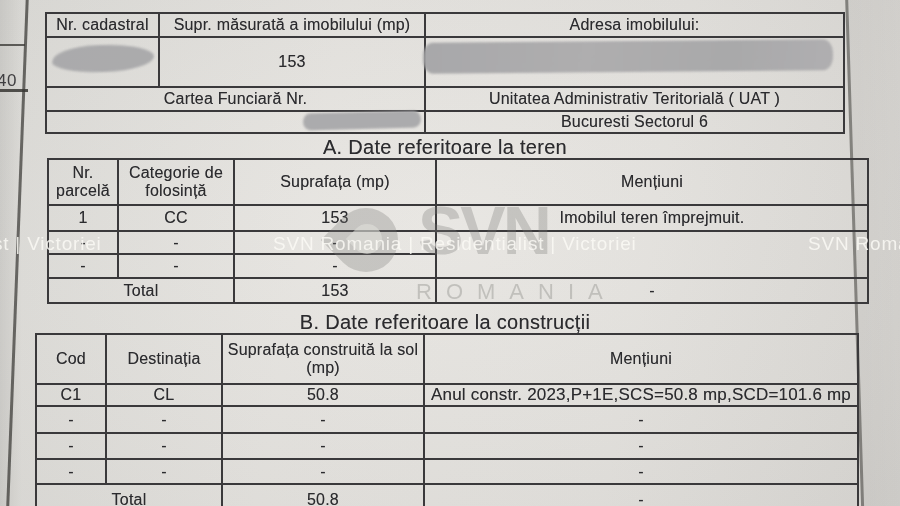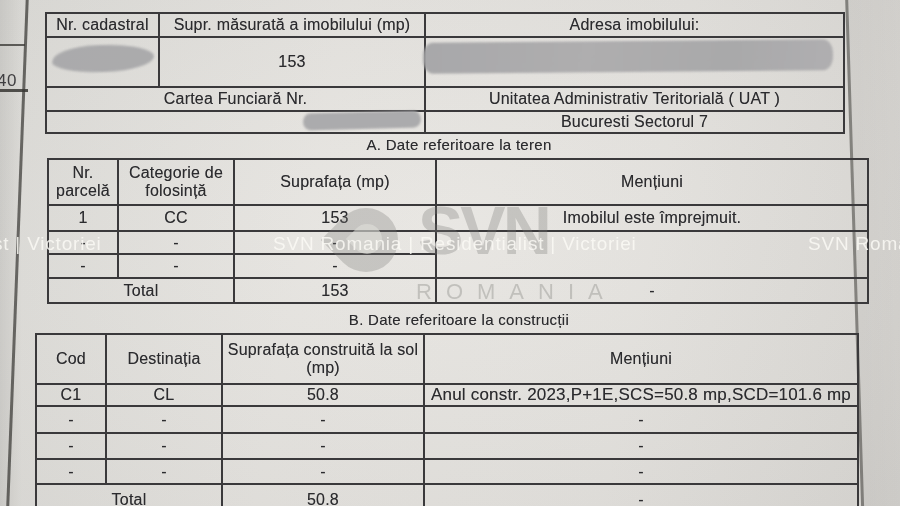--- a/index.html
+++ b/index.html
@@ -23,21 +23,21 @@
   .diag-shade{position:absolute;left:848px;top:-6px;width:60px;height:525px;
     background:linear-gradient(to right, rgba(0,0,0,0.045), rgba(0,0,0,0.02));
     transform-origin:top left;transform:rotate(-1.8deg);}
 
   
   table.t{position:absolute;border-collapse:collapse;table-layout:fixed;z-index:1;}
   table.t td{border:2px solid #3a393b;text-align:center;vertical-align:middle;
     padding:0 4px;font-size:16px;color:#2b2b2e;letter-spacing:0.2px;
     text-shadow:0 0 0.6px rgba(43,43,46,0.45);overflow:hidden;}
   td.al{text-align:left;padding-left:7px;}
-  .sec-title{position:absolute;left:49px;width:820px;text-align:center;font-size:15px;
+  .sec-title{position:absolute;left:35px;width:820px;text-align:center;font-size:20px;
     font-weight:500;color:#2b2b2e;letter-spacing:0.3px;z-index:1;
     text-shadow:0 0 0.6px rgba(43,43,46,0.45);}
 
   
   .redact{position:absolute;background:#a7a7a9;filter:blur(1.3px);z-index:5;opacity:0.92;}
   .r-cad{left:52px;top:45px;width:102px;height:27px;border-radius:46% 54% 50% 50%/60% 50% 55% 45%;transform:rotate(-2deg);}
   .r-adr{left:423px;top:41px;width:410px;height:31px;border-radius:10px/14px;transform:rotate(-0.5deg);
     background:linear-gradient(95deg,#a4a4a6,#abaaac 40%,#a5a5a7 75%,#adacae);}
   .r-cf{left:303px;top:112px;width:118px;height:17px;border-radius:8px/9px;transform:rotate(-1.5deg);}
 
@@ -85,21 +85,21 @@
       <td></td>
       <td>153</td>
       <td></td>
     </tr>
     <tr style="height:24px">
       <td colspan="2">Cartea Funciară Nr.</td>
       <td>Unitatea Administrativ Teritorială ( UAT )</td>
     </tr>
     <tr style="height:22px">
       <td colspan="2"></td>
-      <td>Bucuresti Sectorul 7</td>
+      <td>Bucuresti Sectorul 6</td>
     </tr>
   </tbody>
     </table>
 
   <div class="sec-title" style="top:136px;">A. Date referitoare la teren</div>
 
   <table class="t" style="left:35px;top:158px;width:820px;margin-left:12px;">
     <colgroup>
         <col style="width:70px">
         <col style="width:116px">
@@ -110,21 +110,21 @@
         <tr style="height:46px">
       <td>Nr. parcelă</td>
       <td>Categorie de folosință</td>
       <td>Suprafața (mp)</td>
       <td>Mențiuni</td>
     </tr>
     <tr style="height:26px">
       <td>1</td>
       <td>CC</td>
       <td>153</td>
-      <td class="al">Imobilul este împrejmuit.</td>
+      <td class="al">Imobilul teren împrejmuit.</td>
     </tr>
     <tr style="height:23px">
       <td>-</td>
       <td>-</td>
       <td>-</td>
       <td rowspan="2"></td>
     </tr>
     <tr style="height:24px">
       <td>-</td>
       <td>-</td>

